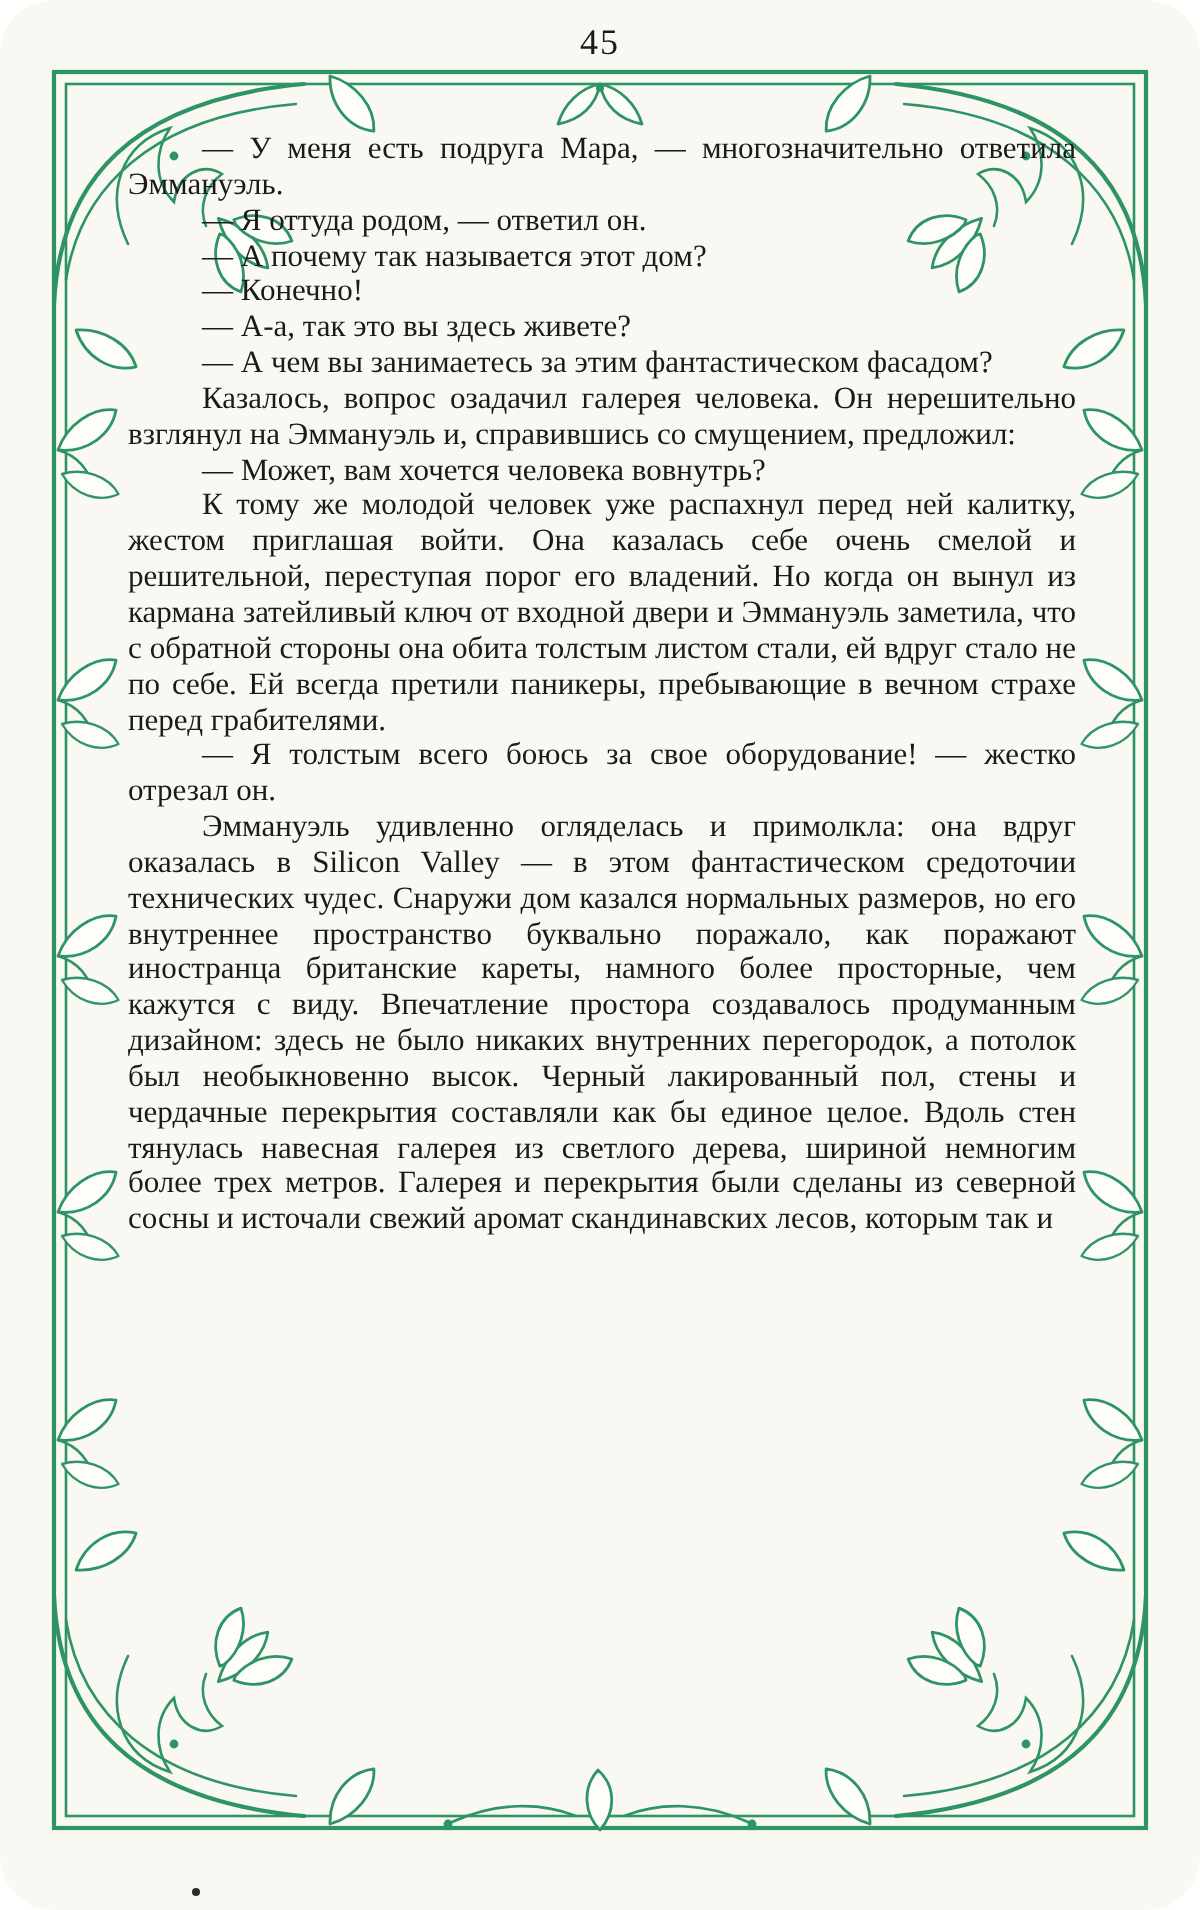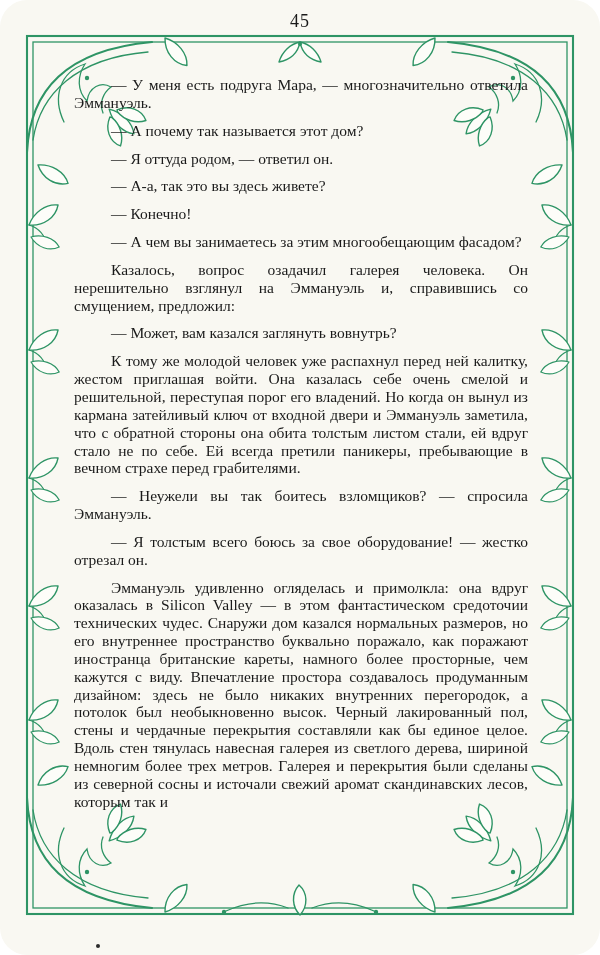--- a/index.html
+++ b/index.html
@@ -38,21 +38,21 @@
   .text-block {
     position: absolute;
     left: 64px; top: 66px; width: 474px;
     color: var(--ink);
     font-size: 15.5px;
     line-height: 17.85px;
     text-align: justify;
     text-justify: inter-word;
     hyphens: manual;
   }
-  .text-block p { margin: 10px; text-indent: 37px; }
+  .text-block p { margin: 0; text-indent: 37px; }
   .artifact {
     position: absolute; left: 96px; top: 944px;
     width: 4px; height: 4px; border-radius: 50%;
     background: #2b2b2b;
   }
 </style>
 </head>
 <body>
 
 <div class="page">
@@ -114,28 +114,27 @@
     <use href="#sprig" transform="translate(571,720) scale(-1,1)"></use>
 
     <use href="#topOrn" transform="translate(300,40)"></use>
     <use href="#botOrn" transform="translate(300,911)"></use>
   </svg>
 
   <div class="page-number">45</div>
 
   <main class="text-block">
     <p class="para">— У меня есть подруга Мара, — многозначительно ответила Эммануэль.</p>
+    <p class="para">— Я оттуда родом, — ответил он.</p>
     <p class="para">— А почему так называется этот дом?</p>
-    <p class="para">— Я оттуда родом, — ответил он.</p>
+    <p class="para">— Конечно!</p>
     <p class="para">— А-а, так это вы здесь живете?</p>
-    <p class="para">— Конечно!</p>
-    <p class="para">— А чем вы занимаетесь за этим многообещающим фасадом?</p>
+    <p class="para">— А чем вы занимаетесь за этим фантастическом фасадом?</p>
     <p class="para">Казалось, вопрос озадачил галерея человека. Он нерешительно взглянул на Эммануэль и, справившись со смущением, предложил:</p>
-    <p class="para">— Может, вам казался заглянуть вовнутрь?</p>
+    <p class="para">— Может, вам хочется человека вовнутрь?</p>
     <p class="para">К тому же молодой человек уже распахнул перед ней калитку, жестом приглашая войти. Она казалась себе очень смелой и решительной, переступая порог его владений. Но когда он вынул из кармана затейливый ключ от входной двери и Эммануэль заметила, что с обратной стороны она обита толстым листом стали, ей вдруг стало не по себе. Ей всегда претили паникеры, пребывающие в вечном страхе перед грабителями.</p>
-    <p class="para">— Неужели вы так боитесь взломщиков? — спросила Эммануэль.</p>
     <p class="para">— Я толстым всего боюсь за свое оборудование! — жестко отрезал он.</p>
     <p class="para">Эммануэль удивленно огляделась и примолкла: она вдруг оказалась в Silicon Valley — в этом фантастическом средоточии технических чудес. Снаружи дом казался нормальных размеров, но его внутреннее пространство буквально поражало, как поражают иностранца британские кареты, намного более просторные, чем кажутся с виду. Впечатление простора создавалось продуманным дизайном: здесь не было никаких внутренних перегородок, а потолок был необыкновенно высок. Черный лакированный пол, стены и чердачные перекрытия составляли как бы единое целое. Вдоль стен тянулась навесная галерея из светлого дерева, шириной немногим более трех метров. Галерея и перекрытия были сделаны из северной сосны и источали свежий аромат скандинавских лесов, которым так и</p>
   </main>
 
   <div class="artifact"></div>
 
 </div>
 
 </body></html>

